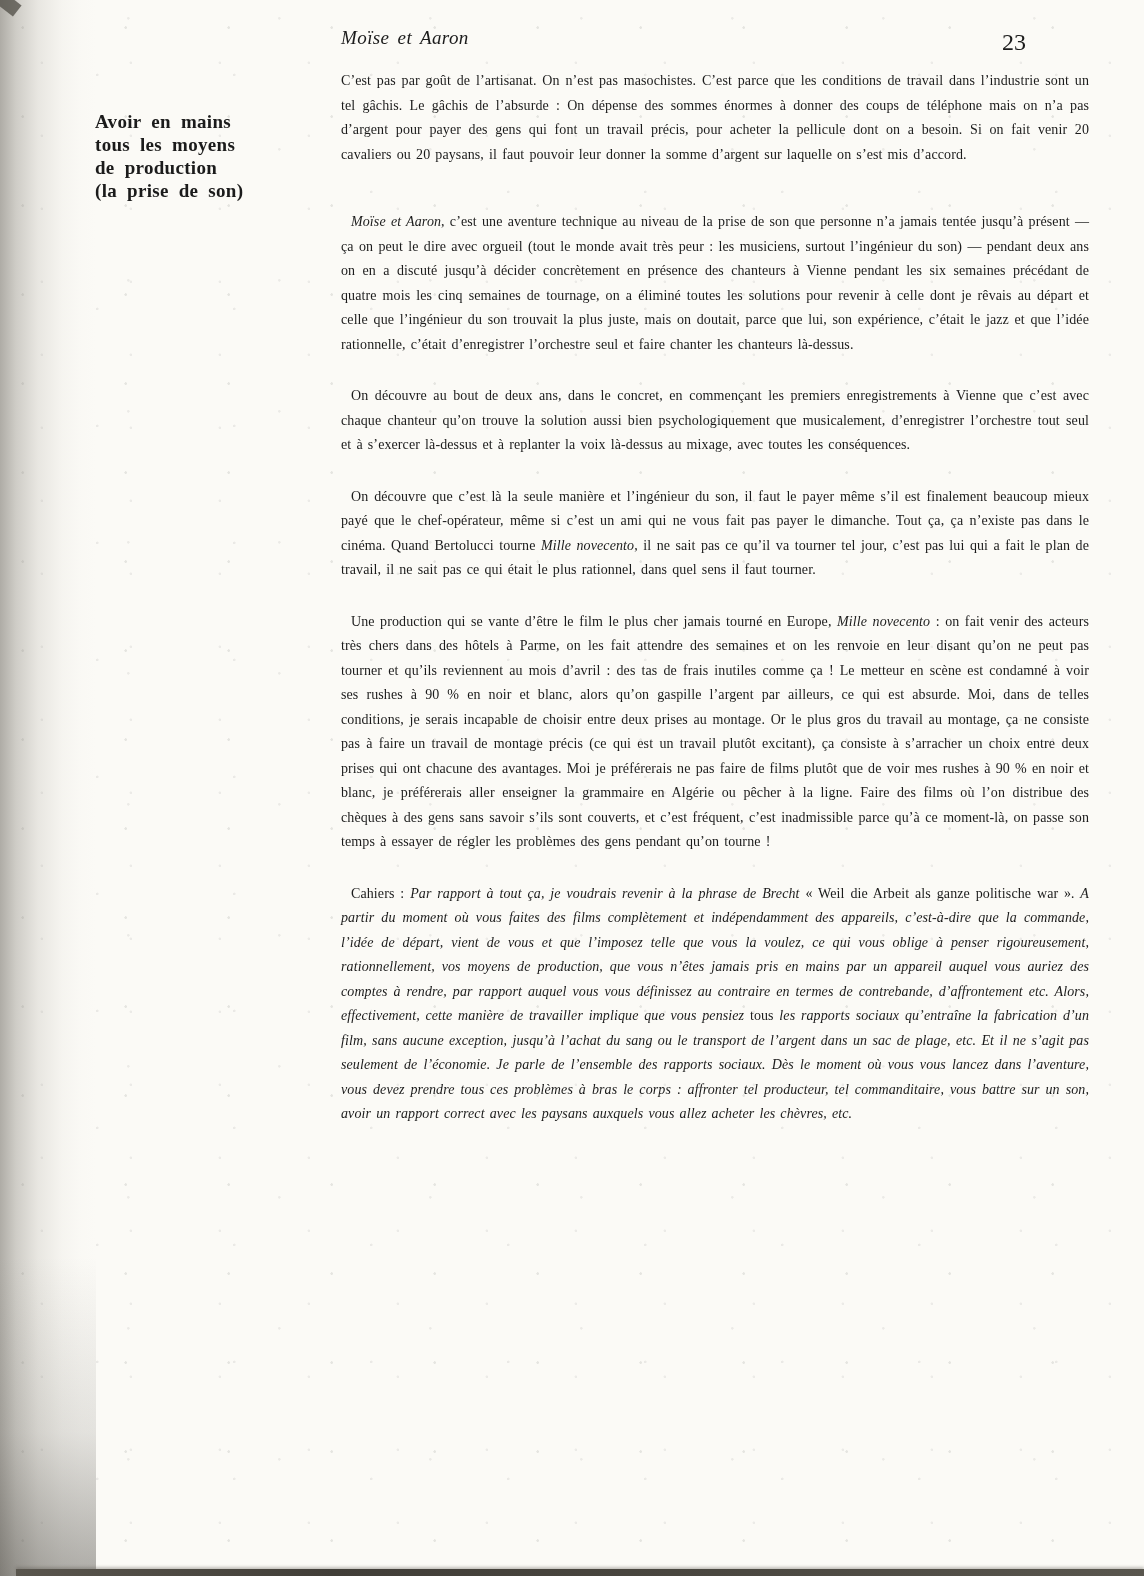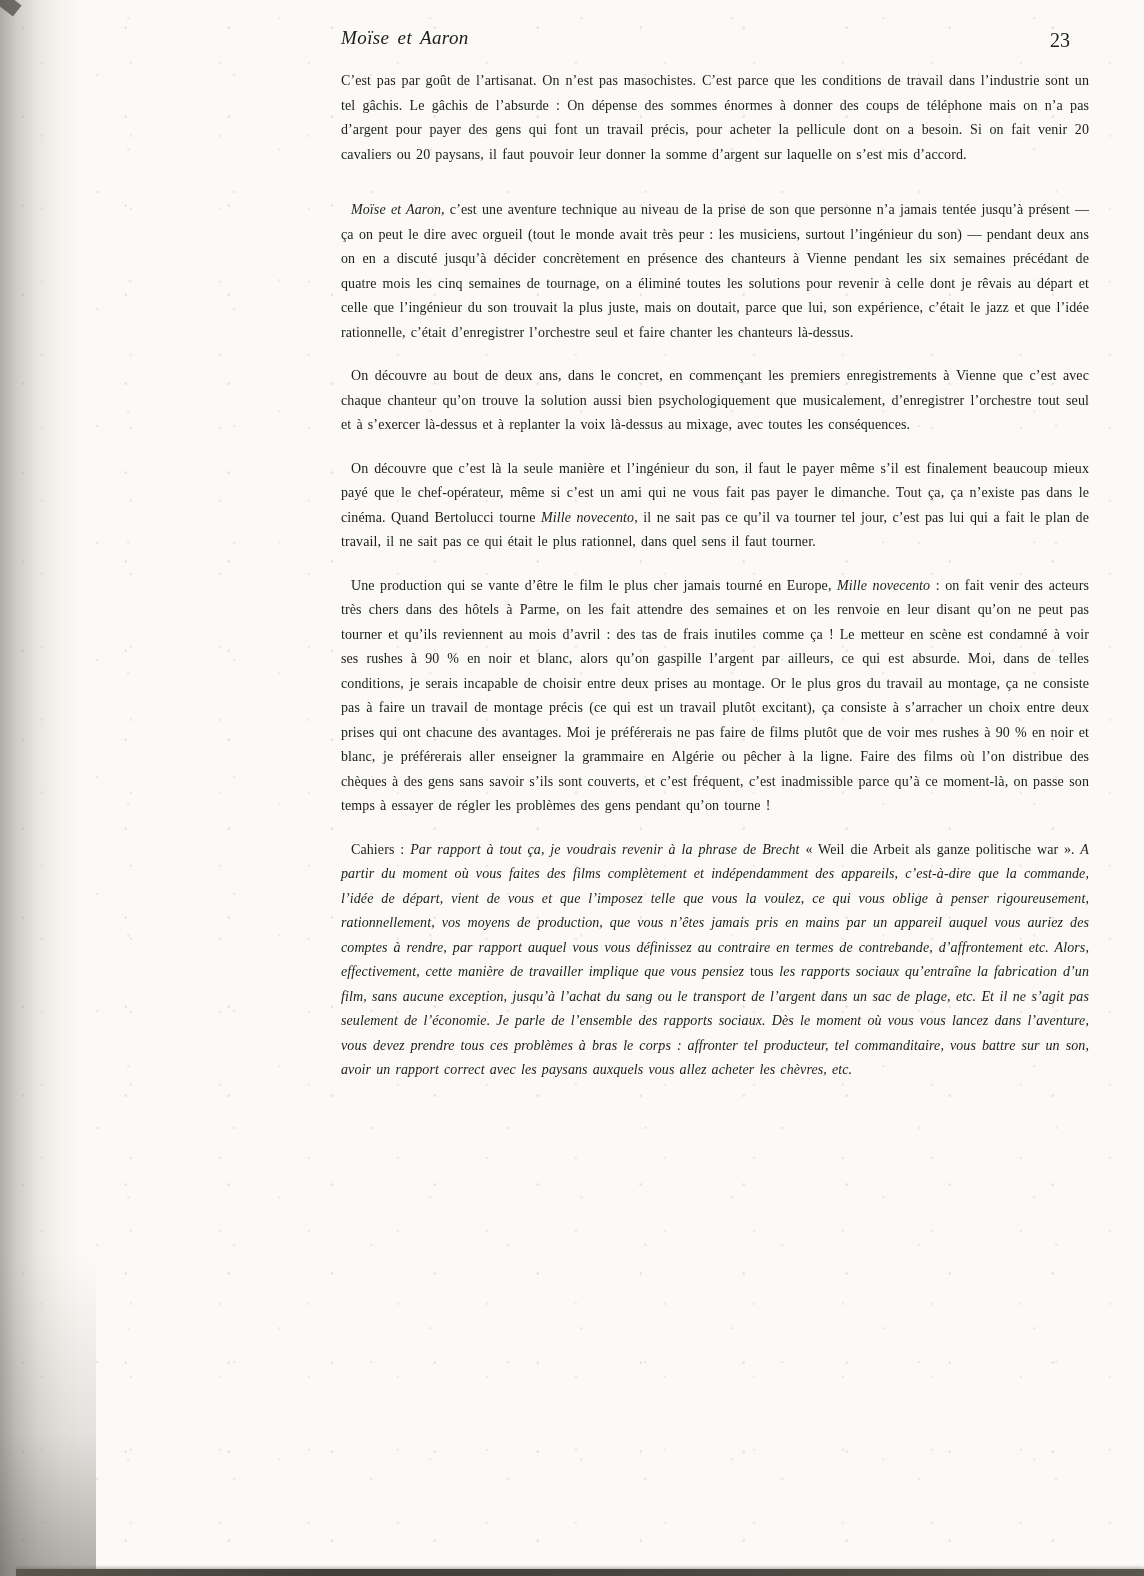--- a/index.html
+++ b/index.html
@@ -69,22 +69,22 @@
   .running-head {
     position: absolute;
     left: 341px; top: 27px;
     font-style: italic;
     font-size: 19px;
     letter-spacing: 0.4px;
     word-spacing: 3px;
   }
   .page-number {
     position: absolute;
-    left: 1050px; top: 29px;
-    font-size: 20px;
+    left: 1002px; top: 29px;
+    font-size: 24px;
   }
   .margin-note {
     position: absolute;
     left: 95px; top: 110px;
     width: 180px;
     font-weight: bold;
     font-size: 19px;
     line-height: 23px;
     letter-spacing: 0.3px;
     word-spacing: 5px;
@@ -97,38 +97,44 @@
   .para {
     margin: 0;
     font-size: 14px;
     line-height: 24.5px;
     text-align: justify;
     text-indent: 10px;
     word-spacing: 1.5px;
     letter-spacing: 0.1px;
   }
   .para.no-indent { text-indent: 0; }
-  .para + .para { margin-top: 19px; }
-  .para:nth-of-type(2) { margin-top: 31px; }
+  .para + .para { margin-top: 27px; }
+  .para:nth-of-type(2) { margin-top: 43px; }
   .para:last-of-type { }
   .seg-i { font-style: italic; }
   .seg-r { font-style: normal; }
 </style>
 </head>
 <body>
 
 <div class="page" style="background: rgb(251, 250, 246); color: rgb(27, 27, 27);">
 
   <div class="gutter-shadow"></div>
   <div class="corner-mark"></div>
   <div class="bottom-edge"></div>
 
   <div class="running-head">Moïse et Aaron</div>
   <div class="page-number">23</div>
 
+  <div class="margin-note">
+    <div>Avoir en mains</div>
+    <div>tous les moyens</div>
+    <div>de production</div>
+    <div>(la prise de son)</div>
+  </div>
 
   <div class="text-col">
       <p class="para no-indent"><span class="seg-r">C’est pas par goût de l’artisanat. On n’est pas masochistes. C’est parce que les conditions de travail dans l’industrie sont un tel gâchis. Le gâchis de l’absurde : On dépense des sommes énormes à donner des coups de téléphone mais on n’a pas d’argent pour payer des gens qui font un travail précis, pour acheter la pellicule dont on a besoin. Si on fait venir 20 cavaliers ou 20 paysans, il faut pouvoir leur donner la somme d’argent sur laquelle on s’est mis d’accord.</span></p>
       <p class="para"><span class="seg-i">Moïse et Aaron</span><span class="seg-r">, c’est une aventure technique au niveau de la prise de son que personne n’a jamais tentée jusqu’à présent — ça on peut le dire avec orgueil (tout le monde avait très peur : les musiciens, surtout l’ingénieur du son) — pendant deux ans on en a discuté jusqu’à décider concrètement en présence des chanteurs à Vienne pendant les six semaines précédant de quatre mois les cinq semaines de tournage, on a éliminé toutes les solutions pour revenir à celle dont je rêvais au départ et celle que l’ingénieur du son trouvait la plus juste, mais on doutait, parce que lui, son expérience, c’était le jazz et que l’idée rationnelle, c’était d’enregistrer l’orchestre seul et faire chanter les chanteurs là-dessus.</span></p>
       <p class="para"><span class="seg-r">On découvre au bout de deux ans, dans le concret, en commençant les premiers enregistrements à Vienne que c’est avec chaque chanteur qu’on trouve la solution aussi bien psychologiquement que musicalement, d’enregistrer l’orchestre tout seul et à s’exercer là-dessus et à replanter la voix là-dessus au mixage, avec toutes les conséquences.</span></p>
       <p class="para"><span class="seg-r">On découvre que c’est là la seule manière et l’ingénieur du son, il faut le payer même s’il est finalement beaucoup mieux payé que le chef-opérateur, même si c’est un ami qui ne vous fait pas payer le dimanche. Tout ça, ça n’existe pas dans le cinéma. Quand Bertolucci tourne </span><span class="seg-i">Mille novecento</span><span class="seg-r">, il ne sait pas ce qu’il va tourner tel jour, c’est pas lui qui a fait le plan de travail, il ne sait pas ce qui était le plus rationnel, dans quel sens il faut tourner.</span></p>
       <p class="para"><span class="seg-r">Une production qui se vante d’être le film le plus cher jamais tourné en Europe, </span><span class="seg-i">Mille novecento</span><span class="seg-r"> : on fait venir des acteurs très chers dans des hôtels à Parme, on les fait attendre des semaines et on les renvoie en leur disant qu’on ne peut pas tourner et qu’ils reviennent au mois d’avril : des tas de frais inutiles comme ça ! Le metteur en scène est condamné à voir ses rushes à 90 % en noir et blanc, alors qu’on gaspille l’argent par ailleurs, ce qui est absurde. Moi, dans de telles conditions, je serais incapable de choisir entre deux prises au montage. Or le plus gros du travail au montage, ça ne consiste pas à faire un travail de montage précis (ce qui est un travail plutôt excitant), ça consiste à s’arracher un choix entre deux prises qui ont chacune des avantages. Moi je préférerais ne pas faire de films plutôt que de voir mes rushes à 90 % en noir et blanc, je préférerais aller enseigner la grammaire en Algérie ou pêcher à la ligne. Faire des films où l’on distribue des chèques à des gens sans savoir s’ils sont couverts, et c’est fréquent, c’est inadmissible parce qu’à ce moment-là, on passe son temps à essayer de régler les problèmes des gens pendant qu’on tourne !</span></p>
       <p class="para"><span class="seg-r">Cahiers : </span><span class="seg-i">Par rapport à tout ça, je voudrais revenir à la phrase de Brecht </span><span class="seg-r">« Weil die Arbeit als ganze politische war »</span><span class="seg-i">. A partir du moment où vous faites des films complètement et indépendamment des appareils, c’est-à-dire que la commande, l’idée de départ, vient de vous et que l’imposez telle que vous la voulez, ce qui vous oblige à penser rigoureusement, rationnellement, vos moyens de production, que vous n’êtes jamais pris en mains par un appareil auquel vous auriez des comptes à rendre, par rapport auquel vous vous définissez au contraire en termes de contrebande, d’affrontement etc. Alors, effectivement, cette manière de travailler implique que vous pensiez </span><span class="seg-r">tous</span><span class="seg-i"> les rapports sociaux qu’entraîne la fabrication d’un film, sans aucune exception, jusqu’à l’achat du sang ou le transport de l’argent dans un sac de plage, etc. Et il ne s’agit pas seulement de l’économie. Je parle de l’ensemble des rapports sociaux. Dès le moment où vous vous lancez dans l’aventure, vous devez prendre tous ces problèmes à bras le corps : affronter tel producteur, tel commanditaire, vous battre sur un son, avoir un rapport correct avec les paysans auxquels vous allez acheter les chèvres, etc.</span></p>
     </div>
 

